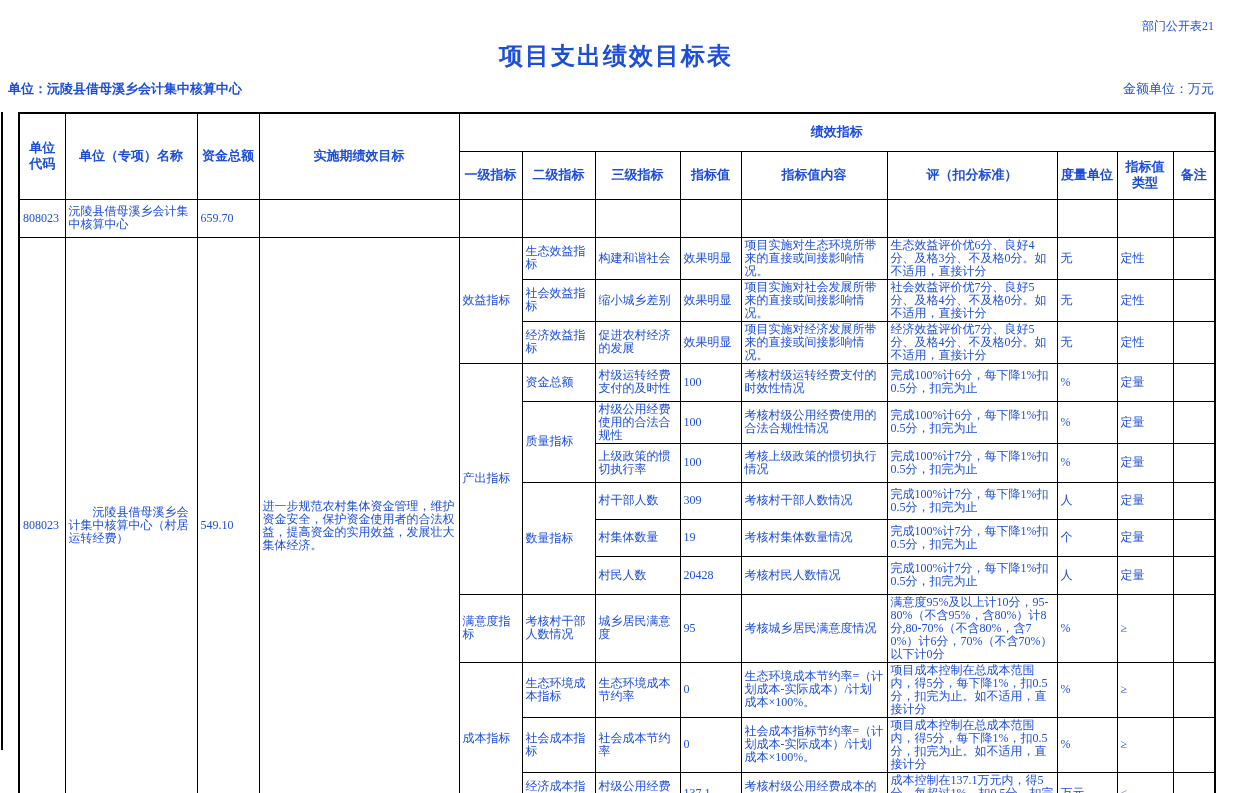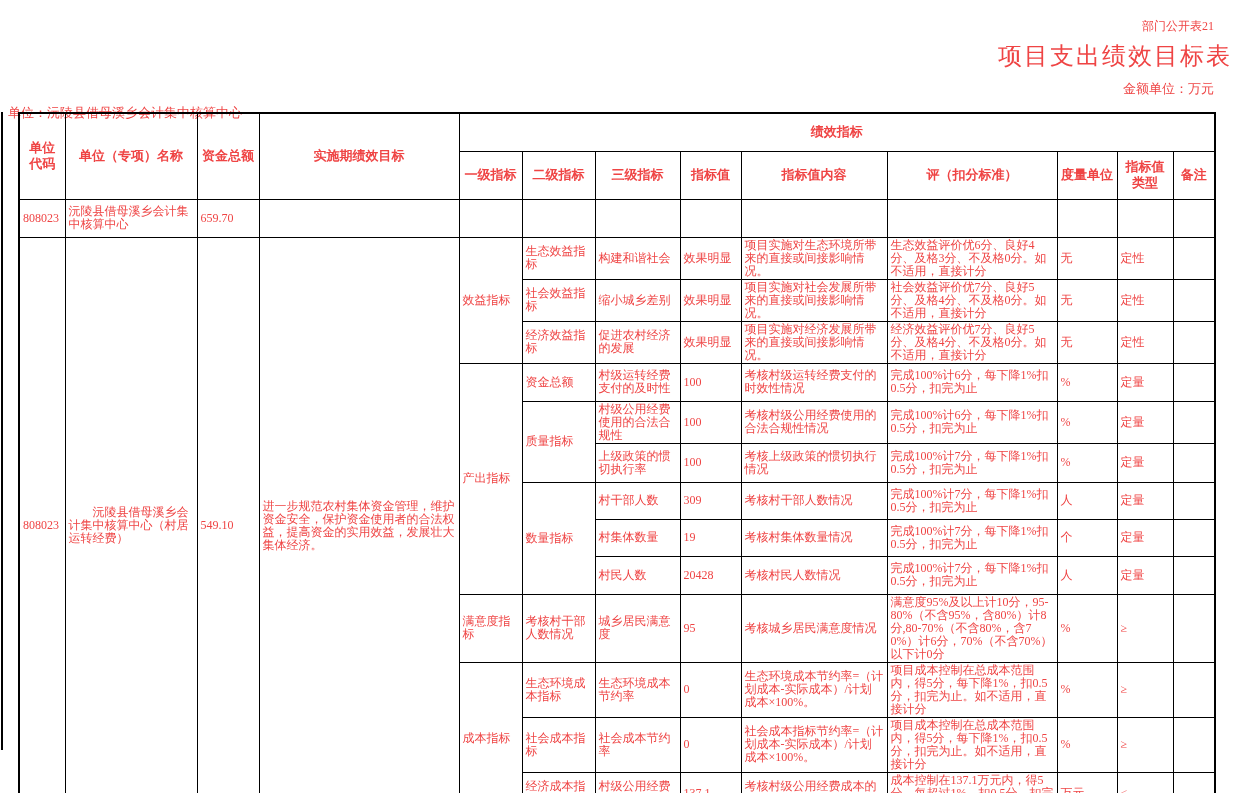--- a/index.html
+++ b/index.html
@@ -1,25 +1,25 @@
 <!DOCTYPE html>
 <html><head>
 <meta charset="utf-8">
 <style>
   html,body { margin:0; padding:0; background:#fff; }
   .page {
     position:relative; width:1247px; height:793px; background:#ffffff;
-    font-family:"Liberation Serif","DejaVu Serif",serif; color:#ef4444; overflow:hidden;
+    font-family:"Liberation Serif","DejaVu Serif",serif; color:#1d4ed8; overflow:hidden;
   }
   .doc-note { position:absolute; top:18px; right:33px; font-size:12px; }
   .title {
-    position:absolute; top:40px; left:0; width:1232px; text-align:right;
-    font-size:24px; font-weight:normal; letter-spacing:2px;
-  }
-  .unit-line { position:absolute; top:80px; left:8px; font-size:13px; font-weight:normal;margin-top:24px; }
+    position:absolute; top:40px; left:0; width:1232px; text-align:center;
+    font-size:24px; font-weight:bold; letter-spacing:2px;
+  }
+  .unit-line { position:absolute; top:80px; left:8px; font-size:13px; font-weight:bold; }
   .amount-line { position:absolute; top:80px; right:33px; font-size:13px; }
   .stray-line { position:absolute; left:1px; top:112px; width:2px; height:638px; background:#000; }
 
   table.perf {
     position:absolute; left:18px; top:112px; width:1196px;
     border-collapse:collapse; table-layout:fixed; border:2px solid #000;
   }
   .perf th, .perf td {
     border:1px solid #000; padding:1px 3px; overflow:hidden;
     font-size:12px; line-height:13px; vertical-align:middle; text-align:left;

